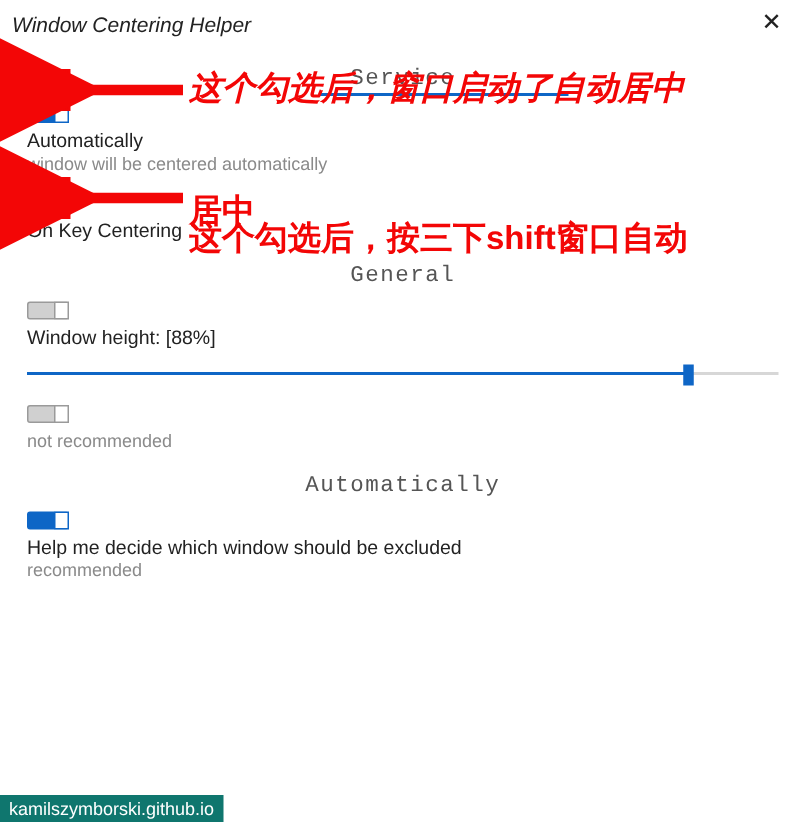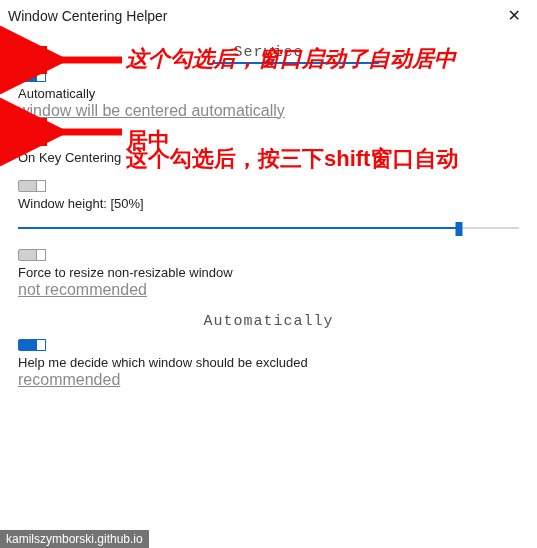--- a/index.html
+++ b/index.html
@@ -15,20 +15,21 @@
     position: relative;
   }
   .titlebar {
     display: flex;
     align-items: center;
     justify-content: space-between;
     padding: 6px 10px 8px 8px;
   }
   .titlebar .title {
     font-size: 14px;
+    font-style: italic;
   }
   .titlebar .close {
     font-size: 16px;
     line-height: 16px;
     cursor: pointer;
     padding: 2px 6px;
   }
   .content {
     padding: 0 18px 0 18px;
   }
@@ -92,24 +93,23 @@
     height: 12px;
     background: #fff;
     border: 1px solid #9a9a9a;
     box-sizing: border-box;
   }
   .opt-title {
     font-size: 13px;
     color: #222;
   }
   .opt-sub {
-    font-size: 16px;
+    font-size: 12px;
     color: #8a8a8a;
     margin-top: 1px;
-    text-decoration: underline;
   }
   .slider {
     position: relative;
     height: 14px;
     margin-top: 10px;
     cursor: pointer;
   }
   .slider .track {
     position: absolute;
     left: 0; right: 0;
@@ -129,21 +129,21 @@
     top: 1px;
     width: 7px;
     height: 14px;
     background: #0e66c6;
     transform: translateX(-50%);
   }
   .footer-credit {
     position: absolute;
     left: 0;
     bottom: 0;
-    background: #737373;
+    background: #0f766e;
     color: #fff;
     font-size: 12px;
     padding: 2px 6px;
   }
 
   
   .redbox {
     position: absolute;
     border: 3px solid #f30606;
     box-sizing: border-box;
@@ -181,35 +181,35 @@
     <span class="toggle on"></span>
     <div class="opt-title">Automatically</div>
     <div class="opt-sub">window will be centered automatically</div>
   </div>
 
   <div class="row">
     <span class="toggle on"></span>
     <div class="opt-title">On Key Centering</div>
   </div>
 
+  <div class="section-header">General</div>
 
 
   <div class="row">
     <span class="toggle off"></span>
-    <div class="opt-title">Window height: [50%]</div>
+    <div class="opt-title">Window height: [88%]</div>
     <div class="slider">
       <div class="track"></div>
       <div class="fill" style="width:88%;"></div>
       <div class="thumb" style="left:88%;"></div>
     </div>
   </div>
 
   <div class="row">
     <span class="toggle off"></span>
-    <div class="opt-title">Force to resize non-resizable window</div>
     <div class="opt-sub">not recommended</div>
   </div>
 
   <div class="section-header">Automatically</div>
 
 
   <div class="row">
     <span class="toggle on"></span>
     <div class="opt-title">Help me decide which window should be excluded</div>
     <div class="opt-sub">recommended</div>

